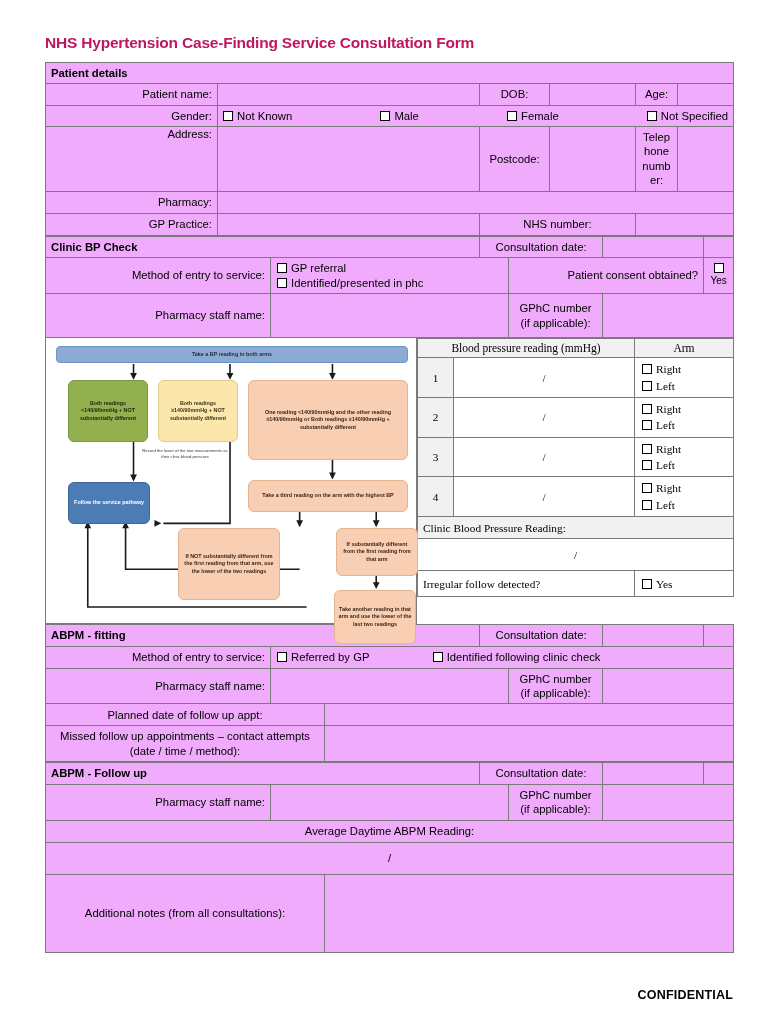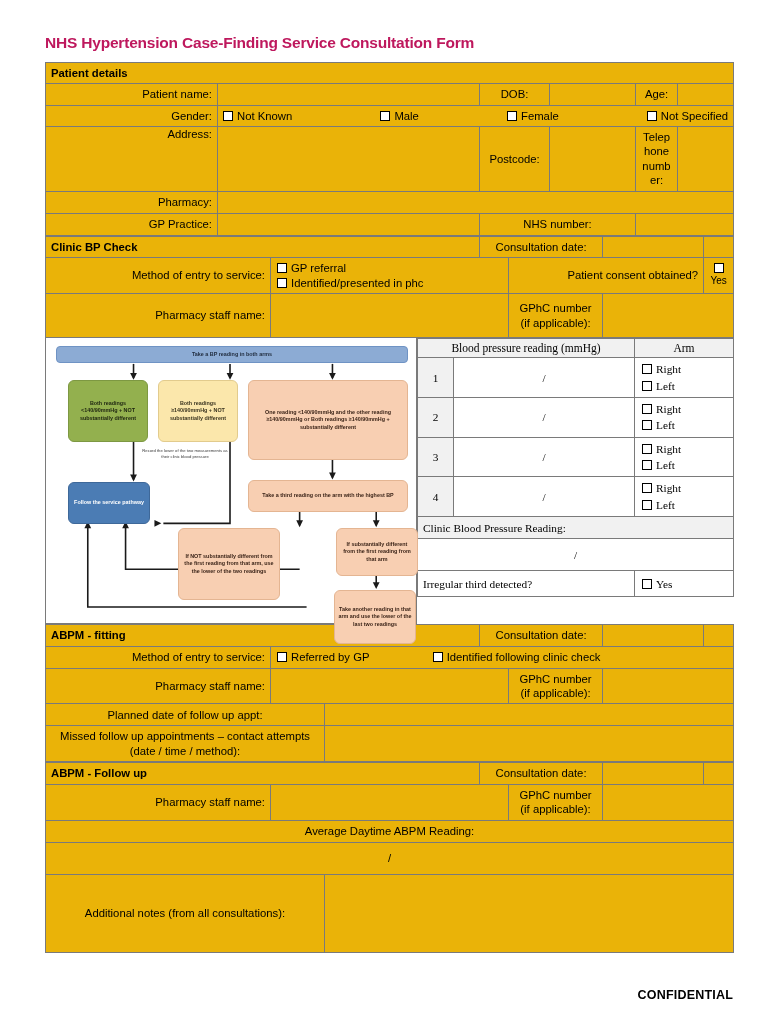--- a/index.html
+++ b/index.html
@@ -35,21 +35,21 @@
     width: 688px;
     table-layout: fixed;
   }
   table.form td {
     border: 1px solid #7a7a7a;
     padding: 3px 5px;
     font-size: 11.3px;
     color: #000;
     vertical-align: middle;
     line-height: 1.28;
-    background: #eab308;
+    background: #f0abfc;
     word-wrap: break-word;
   }
   td.lbl {
     background: #f1f1f1;
     text-align: right;
     padding-right: 6px;
   }
   td.lbl-c { background: #f1f1f1; text-align: center; }
   td.lbl-l { background: #f1f1f1; text-align: right; }
   td.val { background: #ffffff; }
@@ -350,21 +350,21 @@
               <div class="armline"><span class="cb"></span><span>Left</span></div>
             </td>
           </tr>
           <tr style="height:22px">
             <td class="lblrow" colspan="3">Clinic Blood Pressure Reading:</td>
           </tr>
           <tr style="height:32px">
             <td class="slash" colspan="3">/</td>
           </tr>
           <tr style="height:26px">
-            <td colspan="2" style="text-align:left">Irregular third detected?</td>
+            <td colspan="2" style="text-align:left">Irregular follow detected?</td>
             <td class="arm"><span class="cb"></span><span>Yes</span></td>
           </tr>
         </tbody>
           </table>
       </div>
     </div>
 
     <table class="form" style="border-top:none">
       <colgroup>
         <col style="width:225px">

